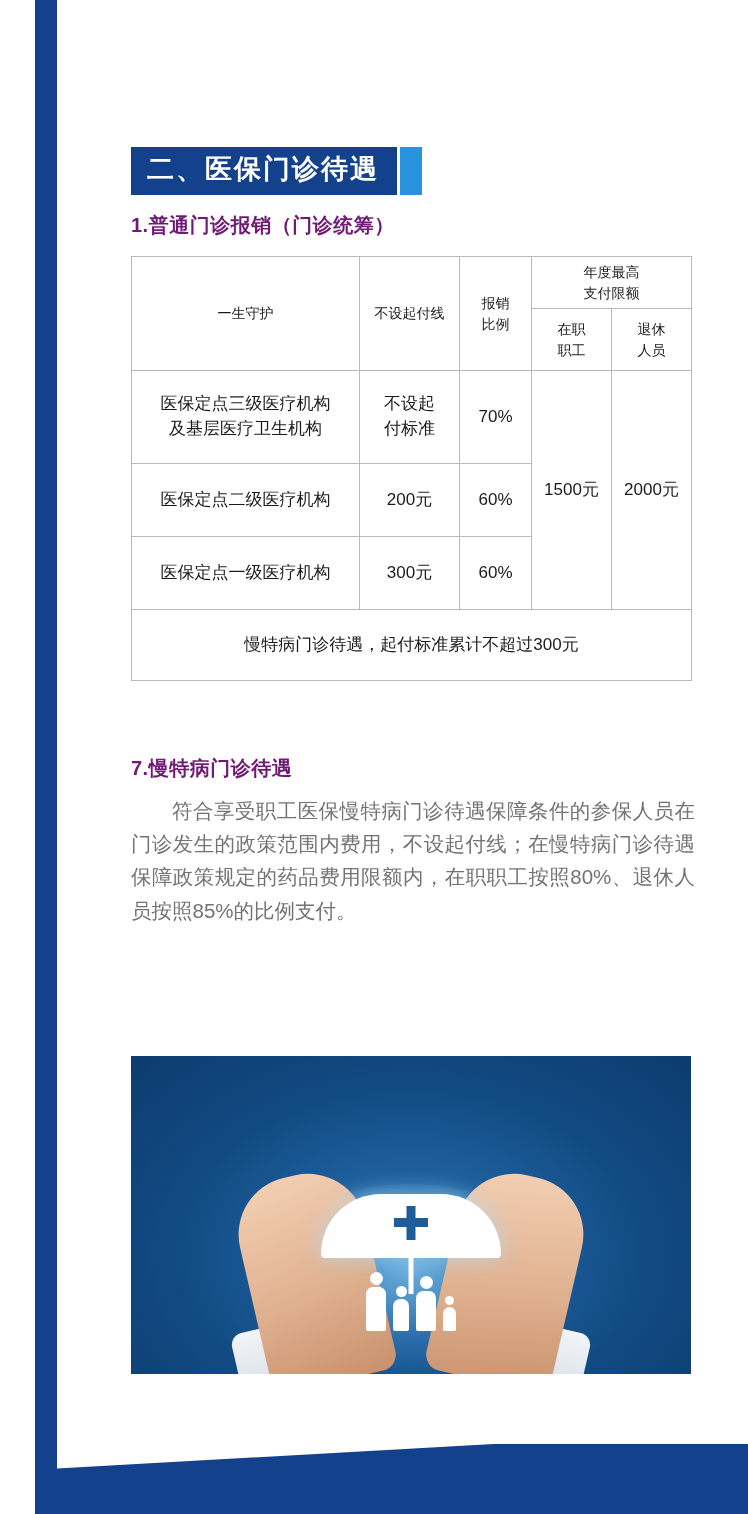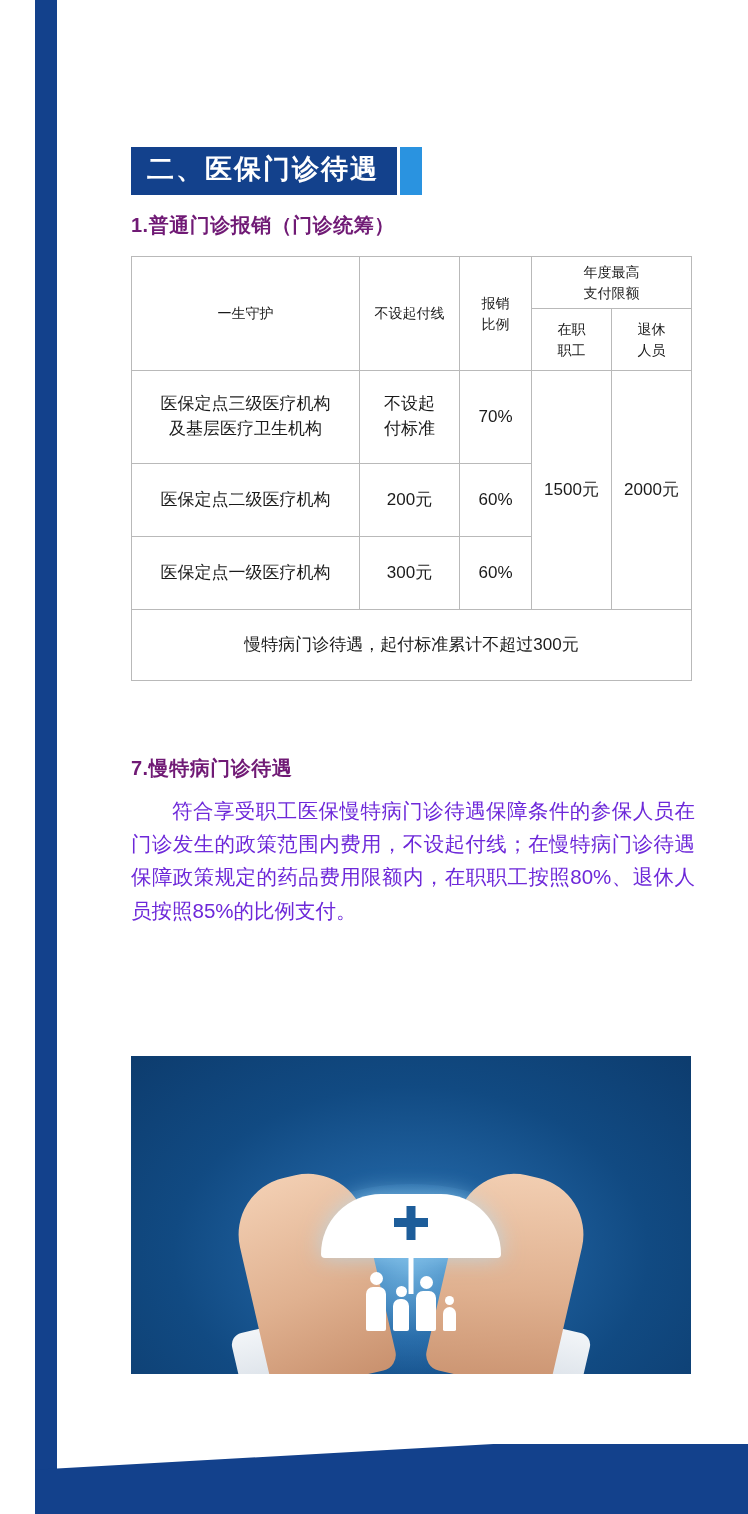--- a/index.html
+++ b/index.html
@@ -110,21 +110,21 @@
   .hdr-top { height: 52px; }
   .hdr-bot { height: 62px; }
 
   
   .para {
     position: absolute;
     left: 96px;
     width: 564px;
     font-size: 20.5px;
     line-height: 1.62;
-    color: #6d28d9;
+    color: #737373;
     text-align: justify;
     text-justify: inter-ideograph;
   }
   #para-1 { top: 794px; text-indent: 2em; }
   #para-2 { top: 940px; text-indent: 2em; }
 
   
   .banner {
     position: absolute;
     left: 96px;

